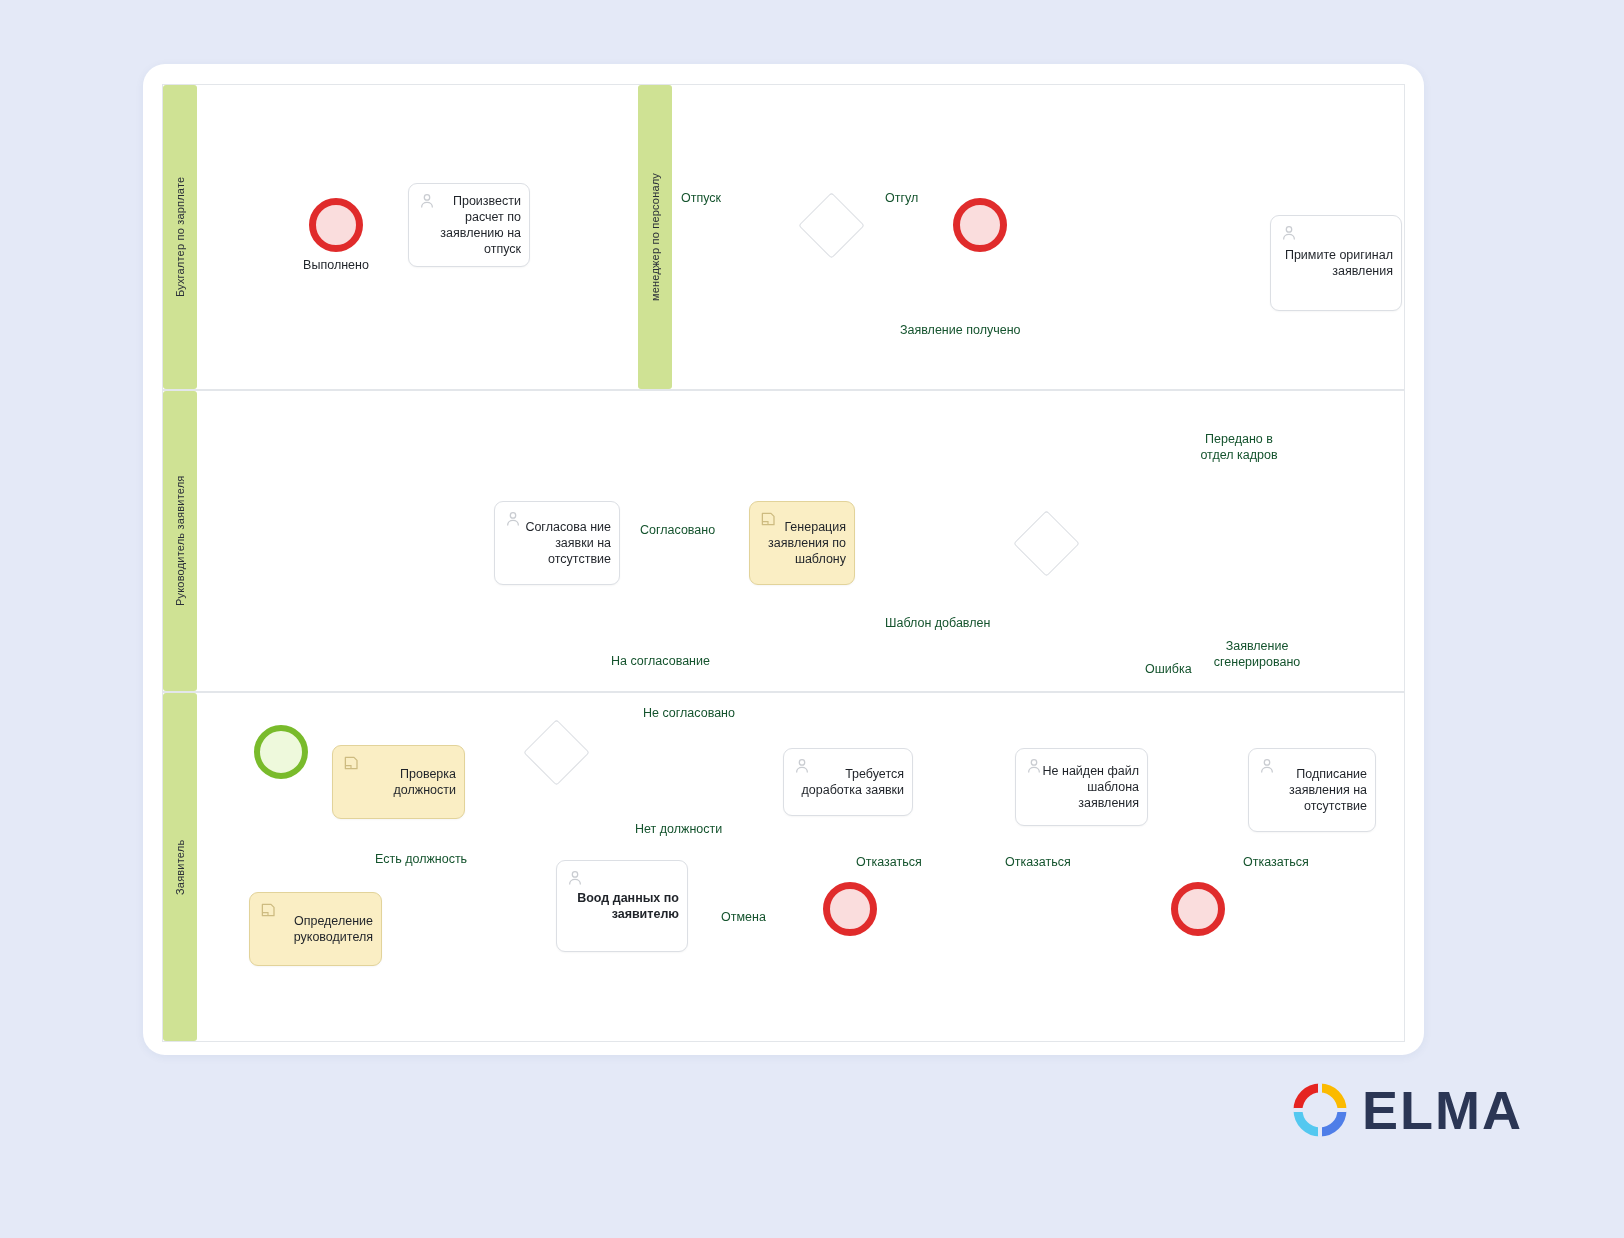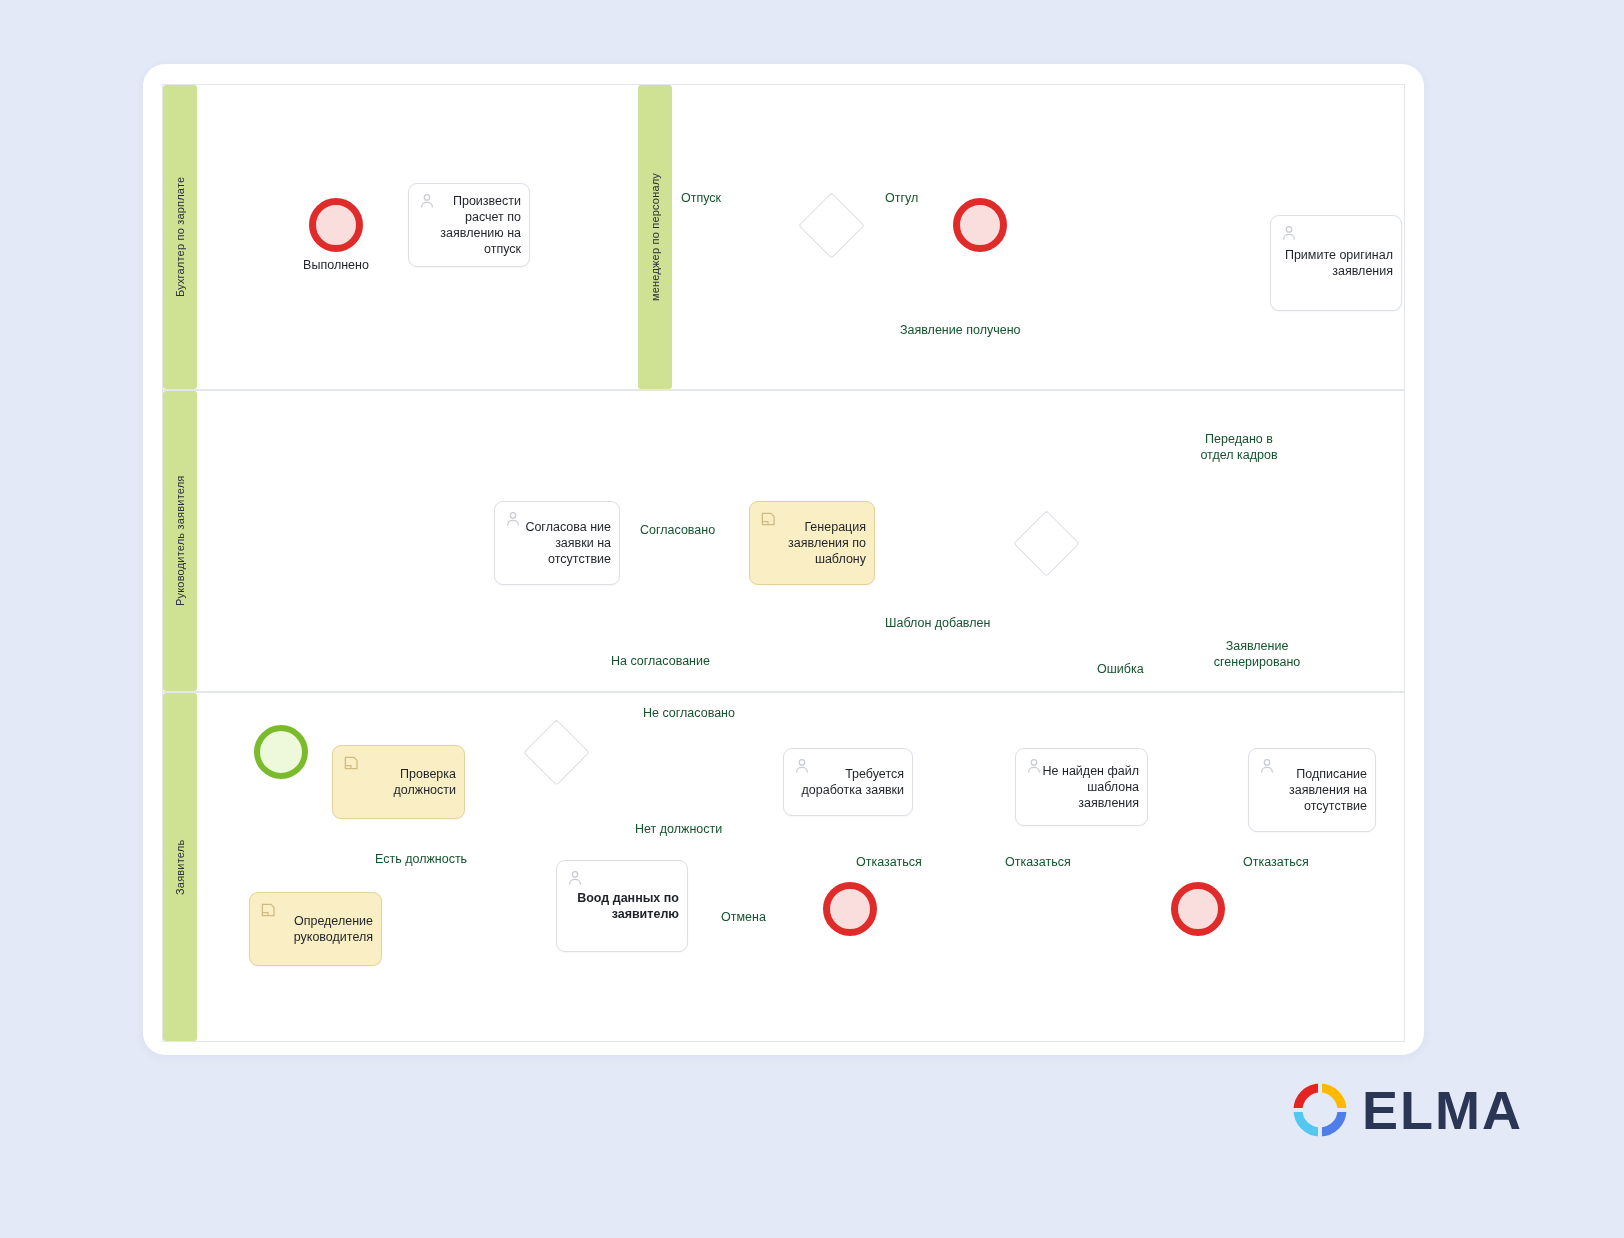--- a/index.html
+++ b/index.html
@@ -194,21 +194,21 @@
     </div>
 
     <div class="task" style="left:351px;top:437px;width:126px;height:84px;">
       <svg class="ticon" viewBox="0 0 24 24">
         <circle cx="12" cy="7.2" r="3.6" fill="none" stroke="#c9ccd1" stroke-width="1.7"></circle>
         <path d="M4.8 20.5c0-4.1 3.2-6.6 7.2-6.6s7.2 2.5 7.2 6.6" fill="none" stroke="#c9ccd1" stroke-width="1.7"></path>
       </svg>
       <span class="tx">Согласова ние заявки на отсутствие</span>
     </div>
 
-    <div class="task script" style="left:606px;top:437px;width:126px;height:84px;">
+    <div class="task script" style="left:606px;top:437px;width:106px;height:84px;">
       <svg class="ticon" viewBox="0 0 24 24">
         <path d="M4.5 4.5h11.5l4 4v11h-15.5z" fill="none" stroke="#cdbb80" stroke-width="1.7" stroke-linejoin="round"></path>
         <path d="M4.5 15.5h7.5v4" fill="none" stroke="#cdbb80" stroke-width="1.5"></path>
       </svg>
       <span class="tx">Генерация заявления по шаблону</span>
     </div>
 
     <div class="task script" style="left:189px;top:681px;width:133px;height:74px;">
       <svg class="ticon" viewBox="0 0 24 24">
         <path d="M4.5 4.5h11.5l4 4v11h-15.5z" fill="none" stroke="#cdbb80" stroke-width="1.7" stroke-linejoin="round"></path>
@@ -256,21 +256,21 @@
       </svg>
       <span class="tx">Подписание заявления на отсутствие</span>
     </div>
 
     <div class="clabel" style="left:538px;top:126px;">Отпуск</div>
     <div class="clabel" style="left:742px;top:126px;">Отгул</div>
     <div class="clabel" style="left:757px;top:258px;">Заявление получено</div>
     <div class="clabel two" style="left:1050px;top:367px;width:92px;">Передано в отдел кадров</div>
     <div class="clabel" style="left:497px;top:458px;">Согласовано</div>
     <div class="clabel" style="left:742px;top:551px;">Шаблон добавлен</div>
-    <div class="clabel" style="left:954px;top:597px;">Ошибка</div>
+    <div class="clabel" style="left:1002px;top:597px;">Ошибка</div>
     <div class="clabel two" style="left:1068px;top:574px;width:92px;">Заявление сгенерировано</div>
     <div class="clabel" style="left:468px;top:589px;">На согласование</div>
     <div class="clabel" style="left:500px;top:641px;">Не согласовано</div>
     <div class="clabel" style="left:232px;top:787px;">Есть должность</div>
     <div class="clabel" style="left:492px;top:757px;">Нет должности</div>
     <div class="clabel" style="left:578px;top:845px;">Отмена</div>
     <div class="clabel" style="left:713px;top:790px;">Отказаться</div>
     <div class="clabel" style="left:862px;top:790px;">Отказаться</div>
     <div class="clabel" style="left:1100px;top:790px;">Отказаться</div>
 

